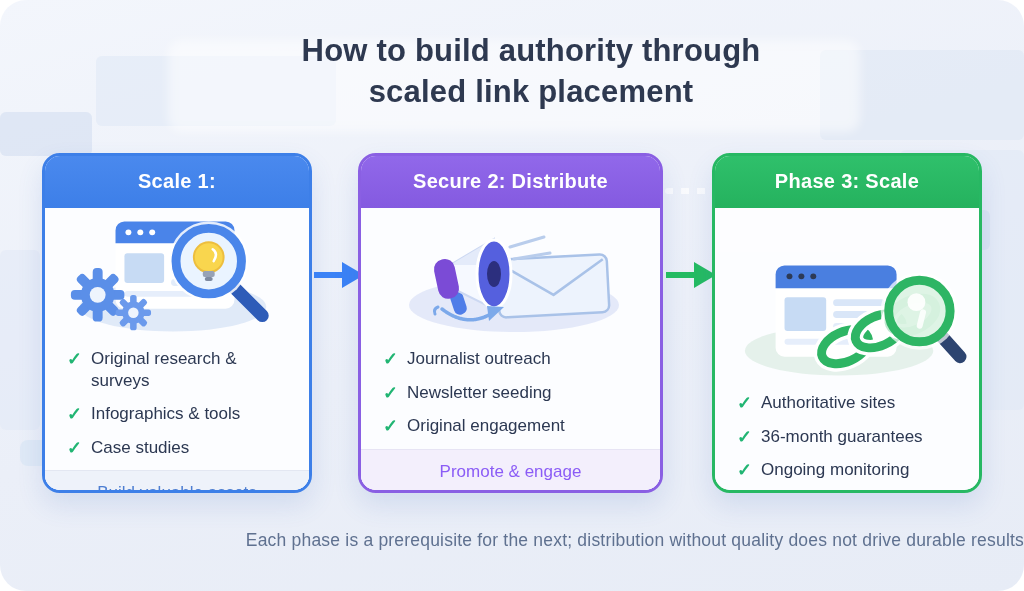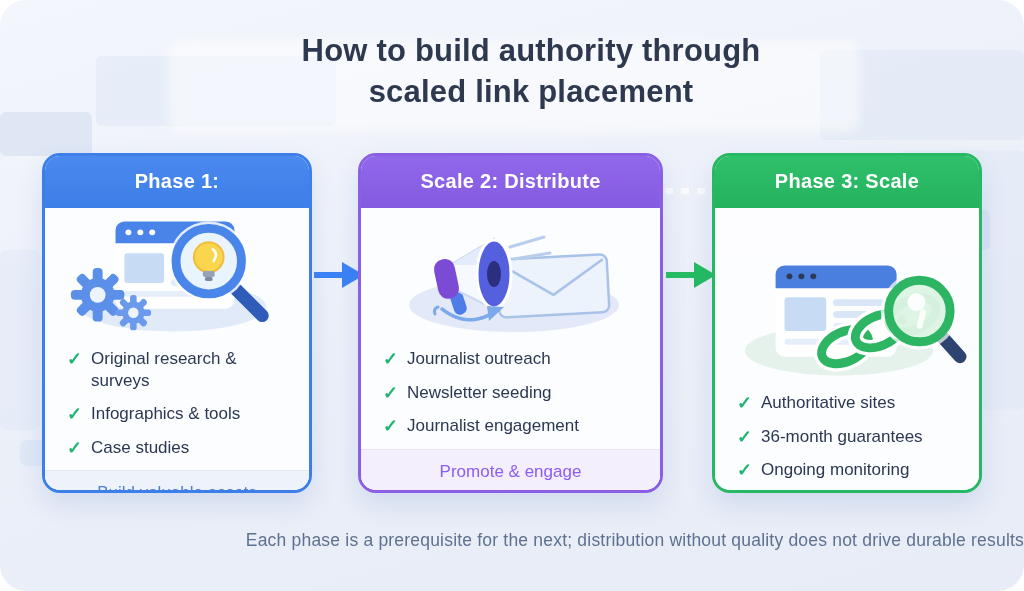--- a/index.html
+++ b/index.html
@@ -65,21 +65,21 @@
   <div class="bg-decor" style="left:0;top:250px;width:40px;height:180px;background:#e2eaf6;opacity:.6;"></div>
   <div class="bg-decor" style="left:20px;top:440px;width:70px;height:26px;background:#dce7f5;opacity:.8;border-radius:8px;"></div>
   <div class="bg-decor" style="left:140px;top:185px;width:60px;height:6px;background:repeating-linear-gradient(90deg,#ffffff 0 8px,transparent 8px 16px);opacity:.8;border-radius:3px;"></div>
   <div class="bg-decor" style="left:665px;top:188px;width:56px;height:6px;background:repeating-linear-gradient(90deg,#ffffff 0 8px,transparent 8px 16px);opacity:.7;border-radius:3px;"></div>
   <div class="bg-decor" style="left:735px;top:266px;width:60px;height:6px;background:repeating-linear-gradient(90deg,#ffffff 0 8px,transparent 8px 16px);opacity:.6;border-radius:3px;"></div>
   <div class="title-glow"></div>
 
   <h1 class="page-title"><span>How to build authority through</span><br><span>scaled link placement</span></h1>
 
   <section class="card card-blue" style="left:42px;width:270px;">
-    <header class="card-header">Phase 1:</header>
+    <header class="card-header">Scale 1:</header>
     <div class="card-body">
       <div class="illustration">
         <svg width="238" height="122" viewBox="0 0 240 122" style="overflow:visible">
           <ellipse cx="116" cy="92" rx="94" ry="25" fill="#d7e3f5" opacity="0.75"></ellipse>
           <g>
             <rect x="58" y="6" width="120" height="88" rx="9" fill="#ffffff"></rect>
             <path d="M58 15 a9 9 0 0 1 9 -9 h102 a9 9 0 0 1 9 9 v13 h-120 z" fill="#4a84e9"></path>
             <circle cx="71" cy="17" r="3" fill="#ffffff"></circle>
             <circle cx="83" cy="17" r="3" fill="#ffffff"></circle>
             <circle cx="95" cy="17" r="3" fill="#ffffff"></circle>
@@ -139,21 +139,21 @@
       <footer class="card-footer">Build valuable assets</footer>
     </div>
   </section>
 
   <svg class="flow-arrow" style="left:314px;" viewBox="0 0 50 30">
     <rect x="0" y="12" width="30" height="6" fill="#3b82f6"></rect>
     <polygon points="28,2 50,15 28,28" fill="#3b82f6"></polygon>
   </svg>
 
   <section class="card card-purple" style="left:358px;width:305px;">
-    <header class="card-header">Scale 2: Distribute</header>
+    <header class="card-header">Secure 2: Distribute</header>
     <div class="card-body">
       <div class="illustration">
         <svg width="250" height="122" viewBox="0 0 250 122" style="overflow:visible">
           <ellipse cx="128" cy="90" rx="105" ry="27" fill="#dde3f7" opacity="0.8"></ellipse>
           <g transform="rotate(-3 165 70)">
             <rect x="112" y="42" width="110" height="58" rx="7" fill="#edf3fd" stroke="#a9c2e8" stroke-width="2.5"></rect>
             <path d="M116 47 L167 80 L218 47" fill="none" stroke="#a9c2e8" stroke-width="2.5" stroke-linejoin="round"></path>
           </g>
           <g stroke="#b9cdec" stroke-width="3" stroke-linecap="round">
             <line x1="124" y1="32" x2="158" y2="22"></line>
@@ -178,21 +178,21 @@
         <li class="check-item">
           <span class="check">✓</span>
           <span class="item-text">Journalist outreach</span>
         </li>
         <li class="check-item">
           <span class="check">✓</span>
           <span class="item-text">Newsletter seeding</span>
         </li>
         <li class="check-item">
           <span class="check">✓</span>
-          <span class="item-text">Journalist engagement</span>
+          <span class="item-text">Original engagement</span>
         </li>
       </ul>
       <footer class="card-footer">Promote &amp; engage</footer>
     </div>
   </section>
 
   <svg class="flow-arrow" style="left:666px;" viewBox="0 0 50 30">
     <rect x="0" y="12" width="30" height="6" fill="#24bb62"></rect>
     <polygon points="28,2 50,15 28,28" fill="#24bb62"></polygon>
   </svg>

